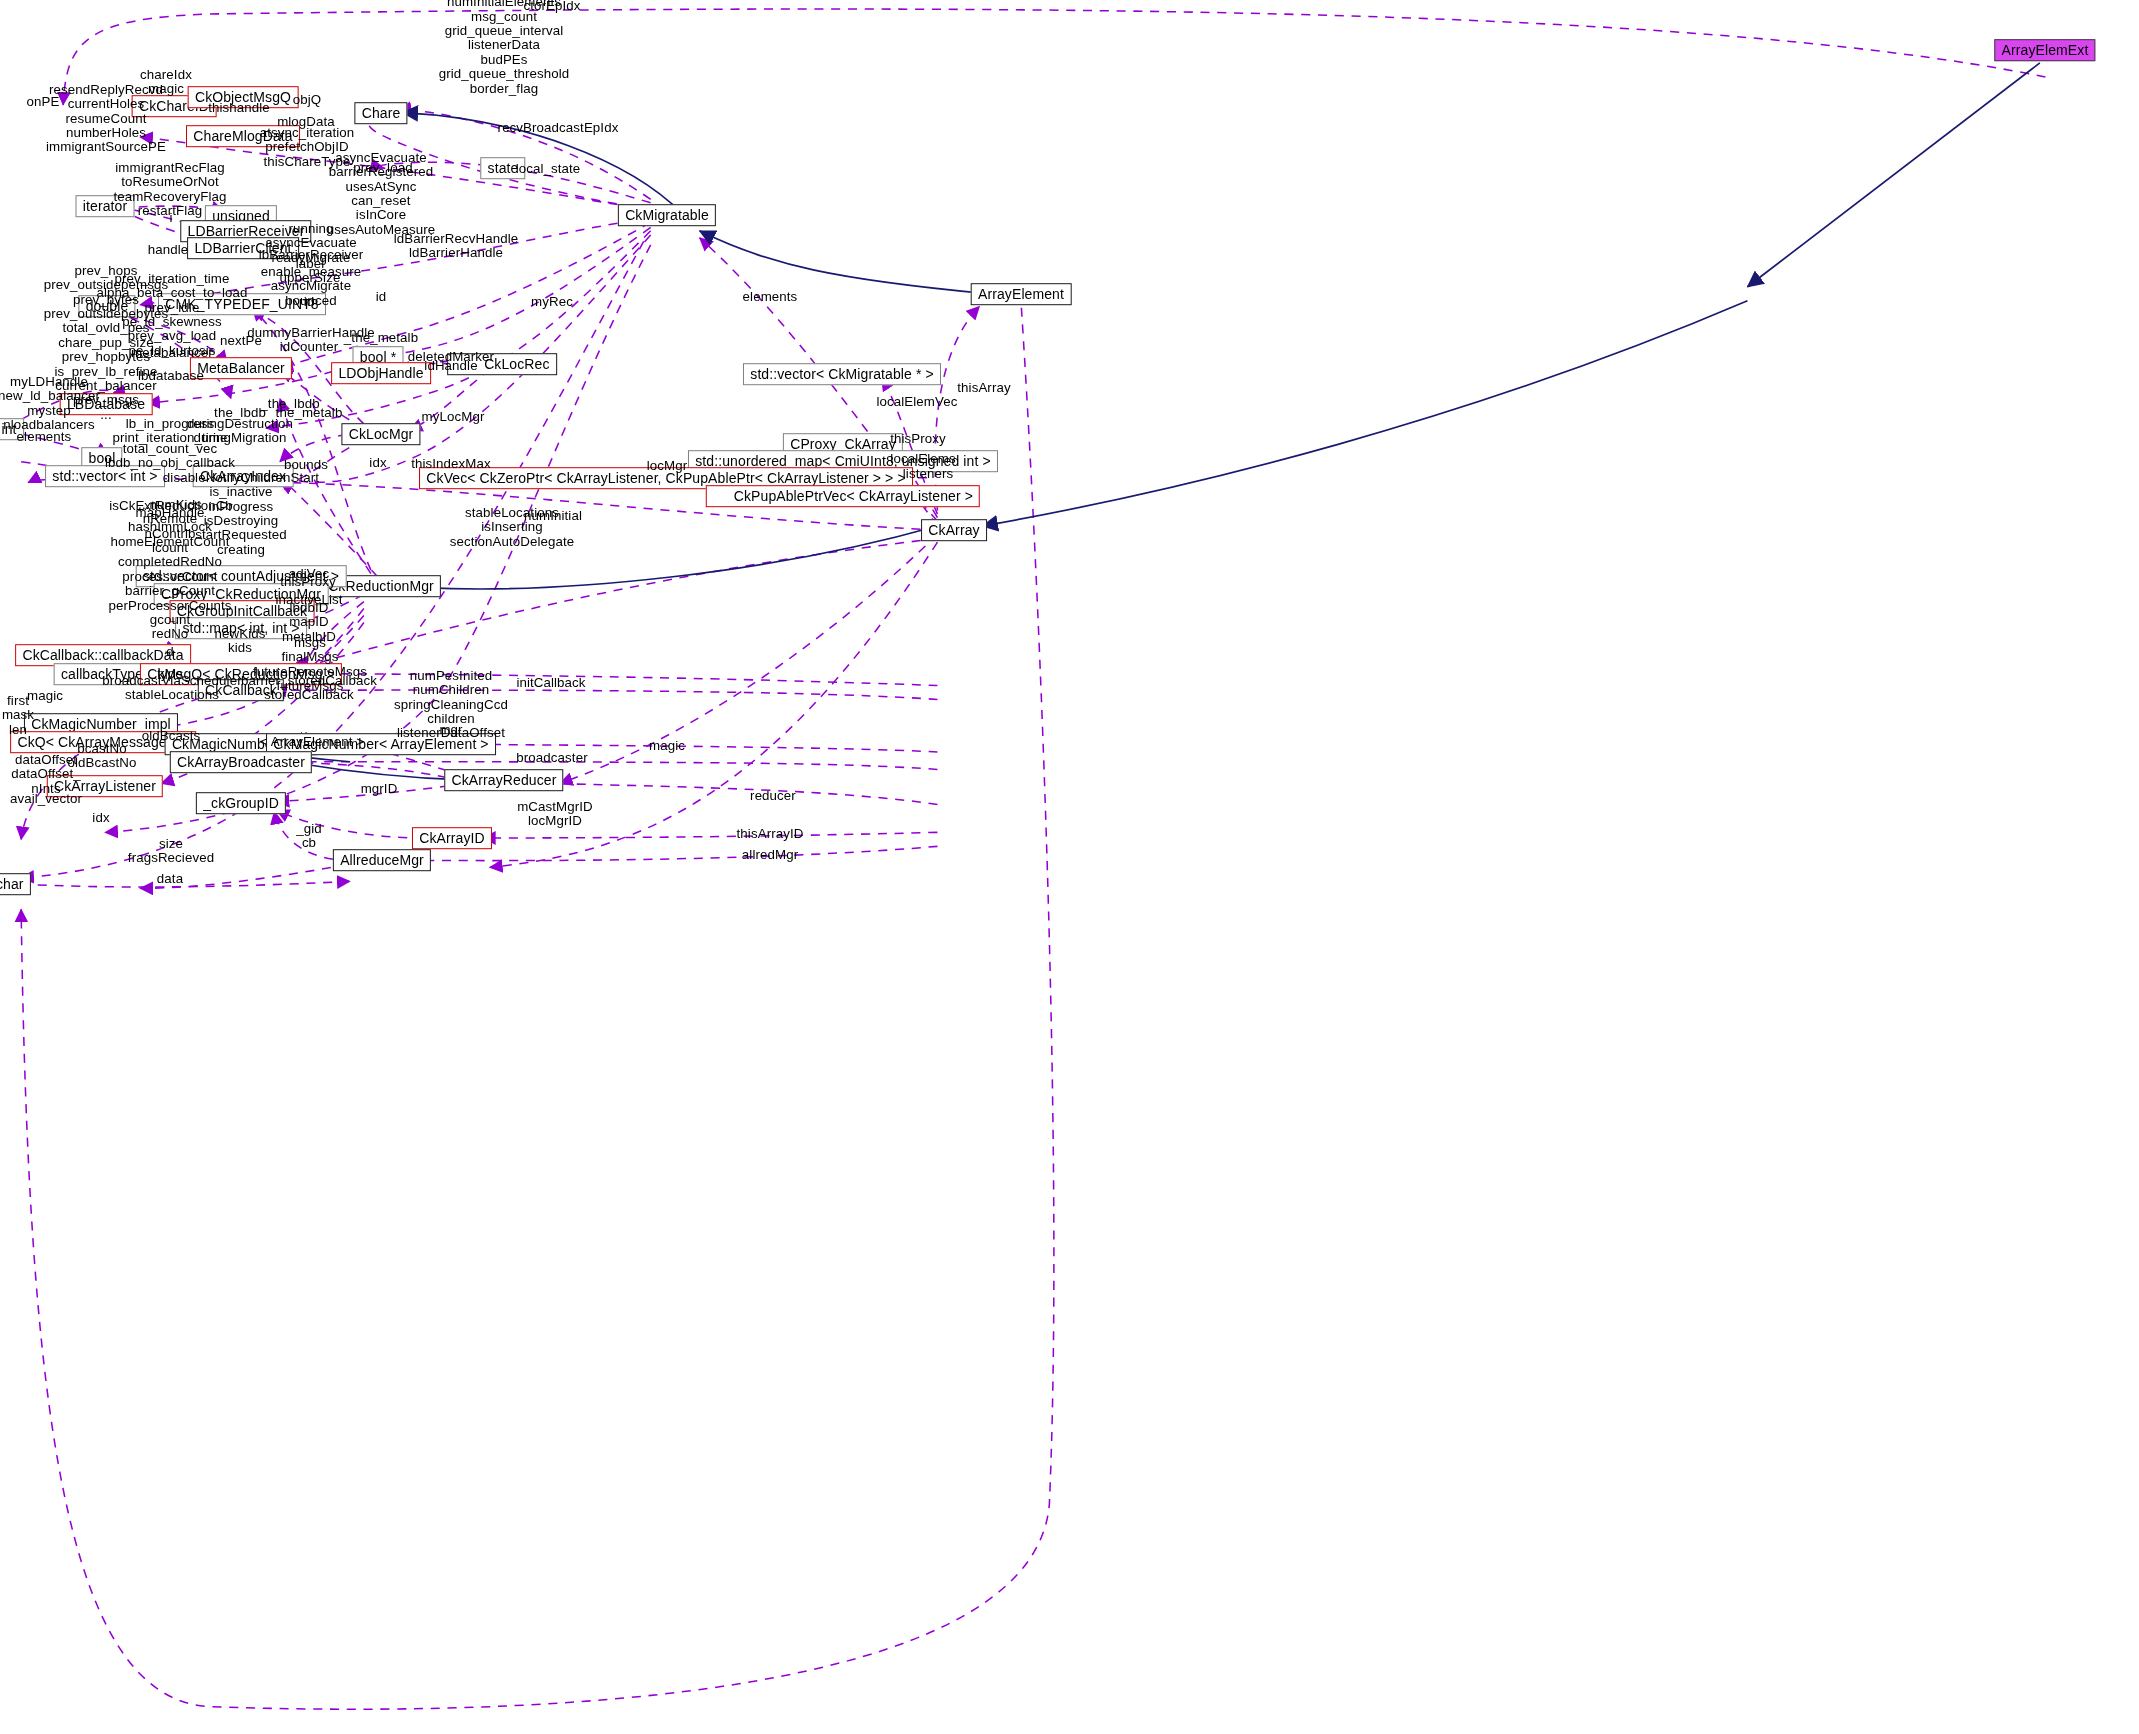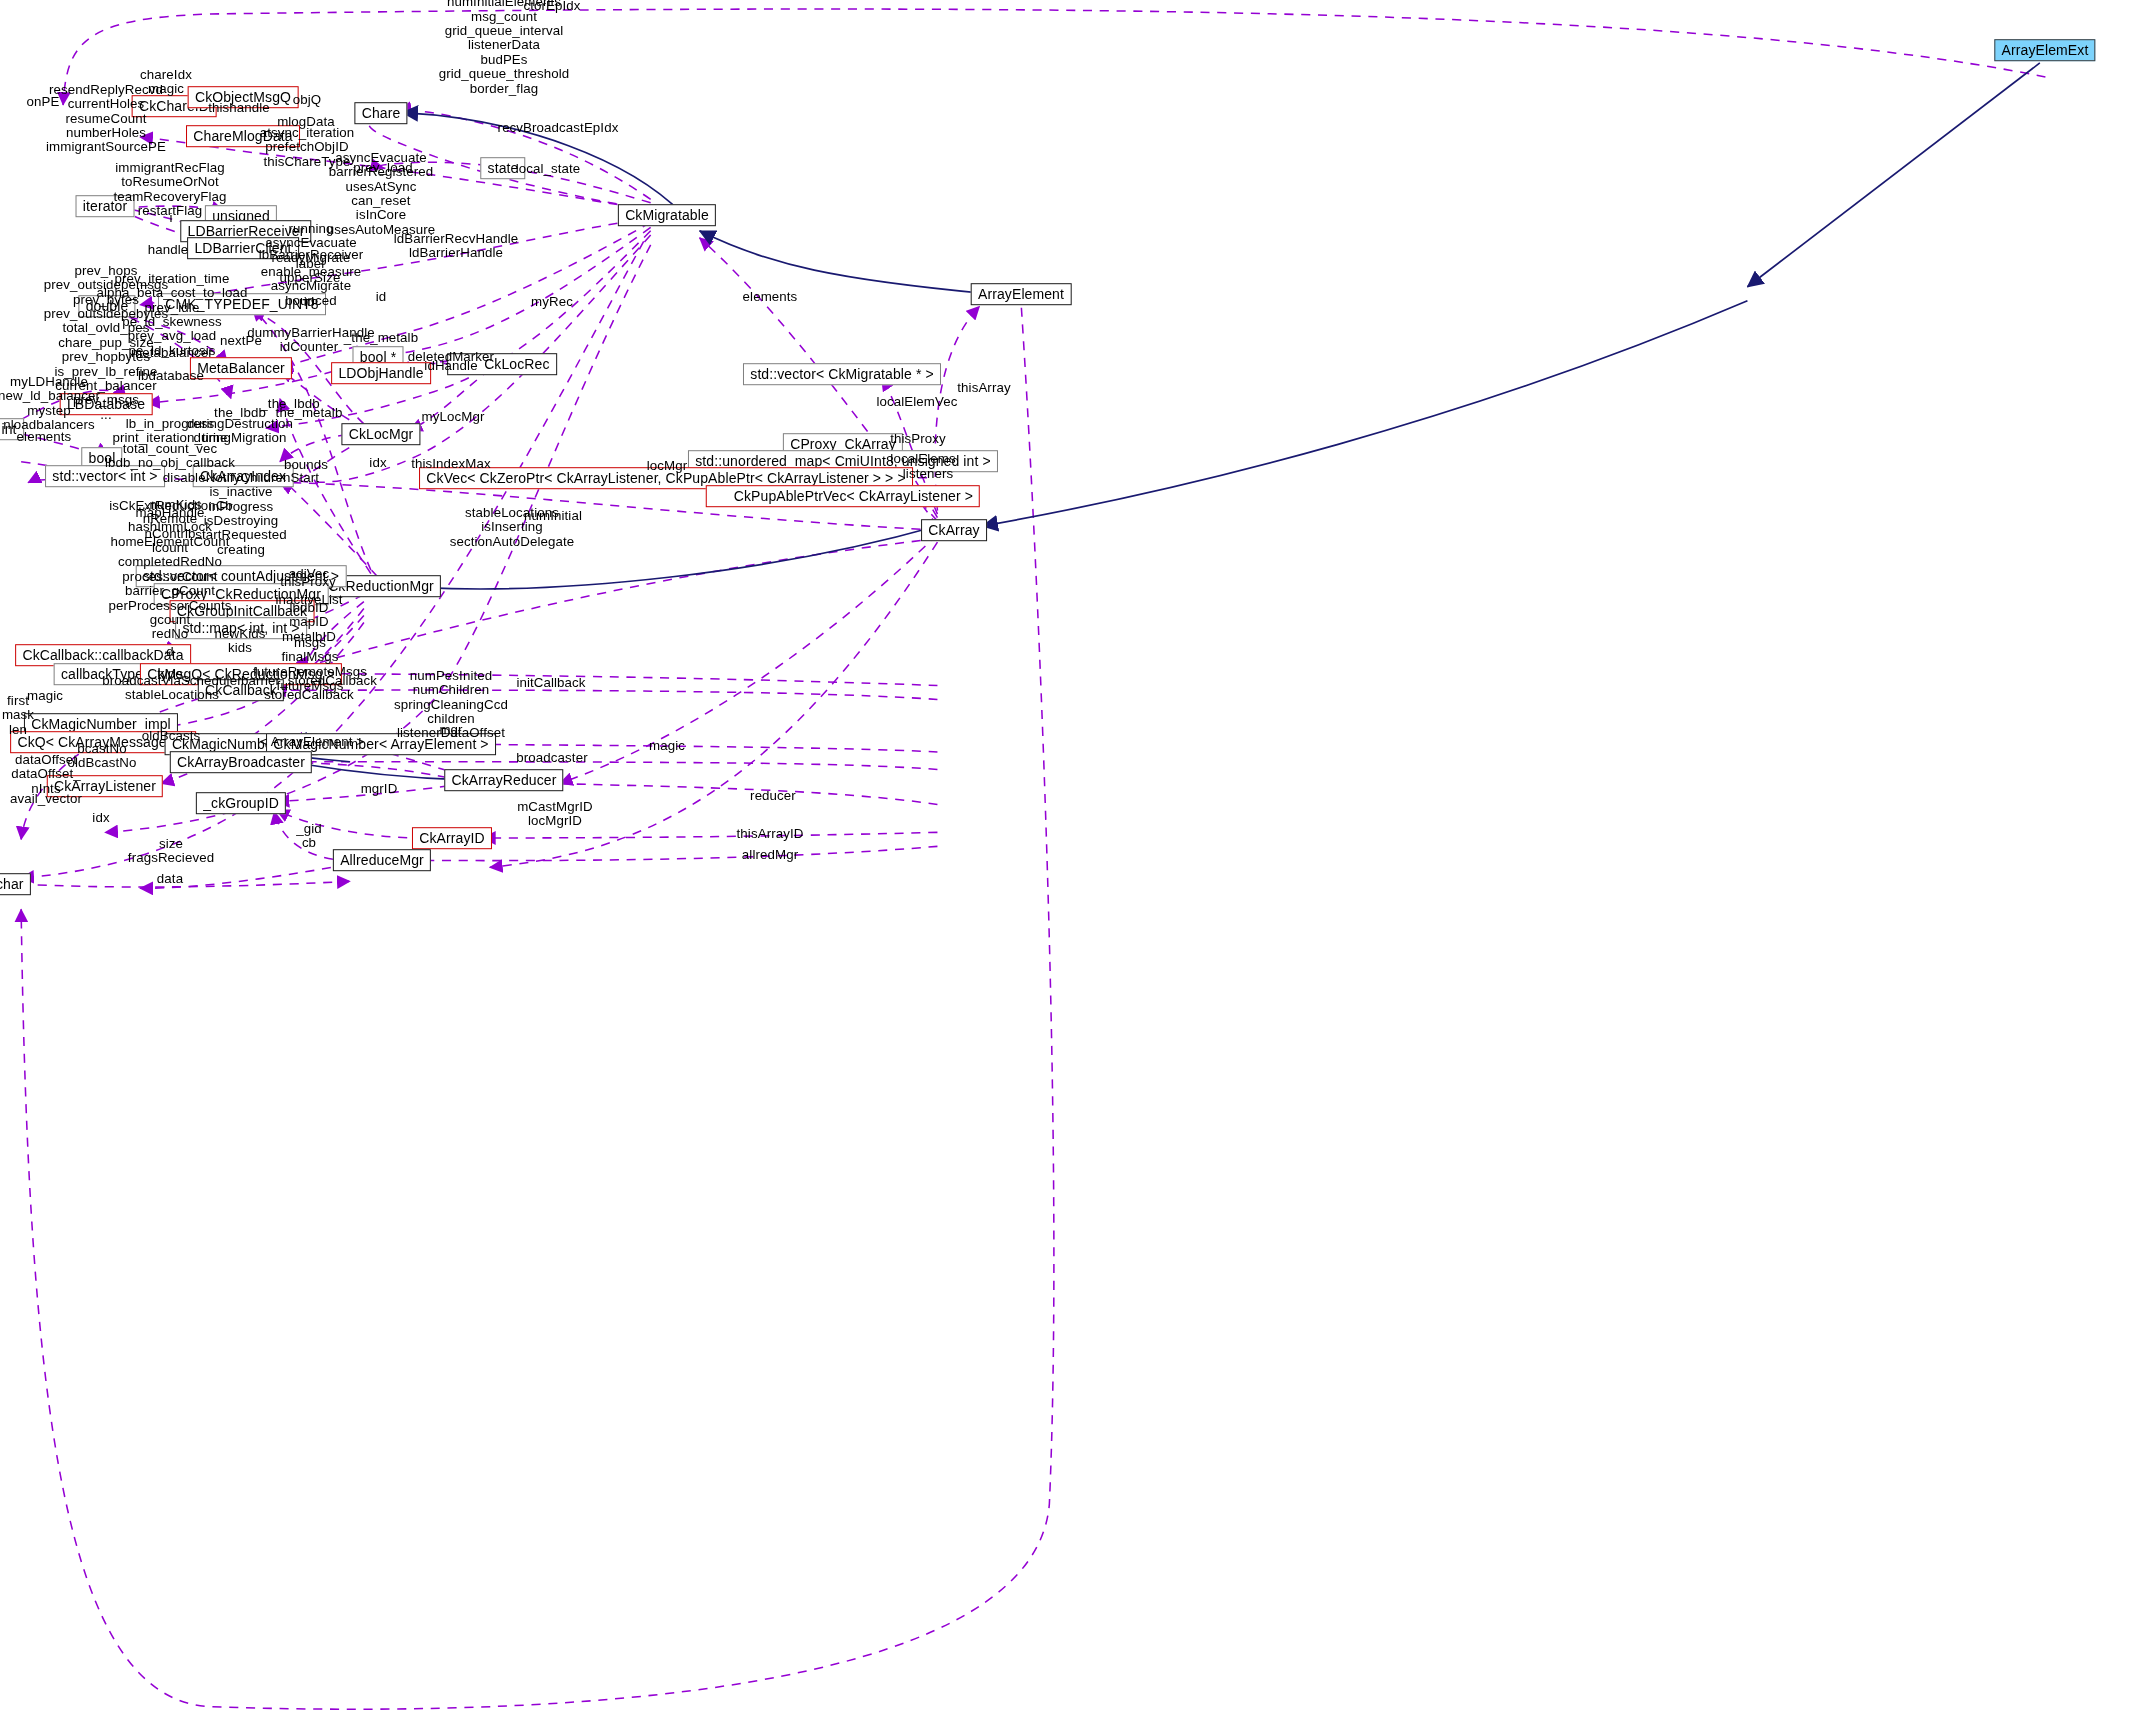--- a/index.html
+++ b/index.html
@@ -38,21 +38,21 @@
     transform: translate(-50%, -50%);
     letter-spacing: 0.1px;
   }
   .node.red {
     border-color: #cc0000;
   }
   .node.dark {
     border-color: #1a1a1a;
   }
   .node.current {
-    background: #7dd3fc;
+    background: #d946ef;
     border-color: #404040;
     text-align: center;
   }
   .elabel {
     position: absolute;
     color: #000000;
     font-size: 13.3px;
     line-height: 1.08;
     white-space: pre;
     text-align: center;

